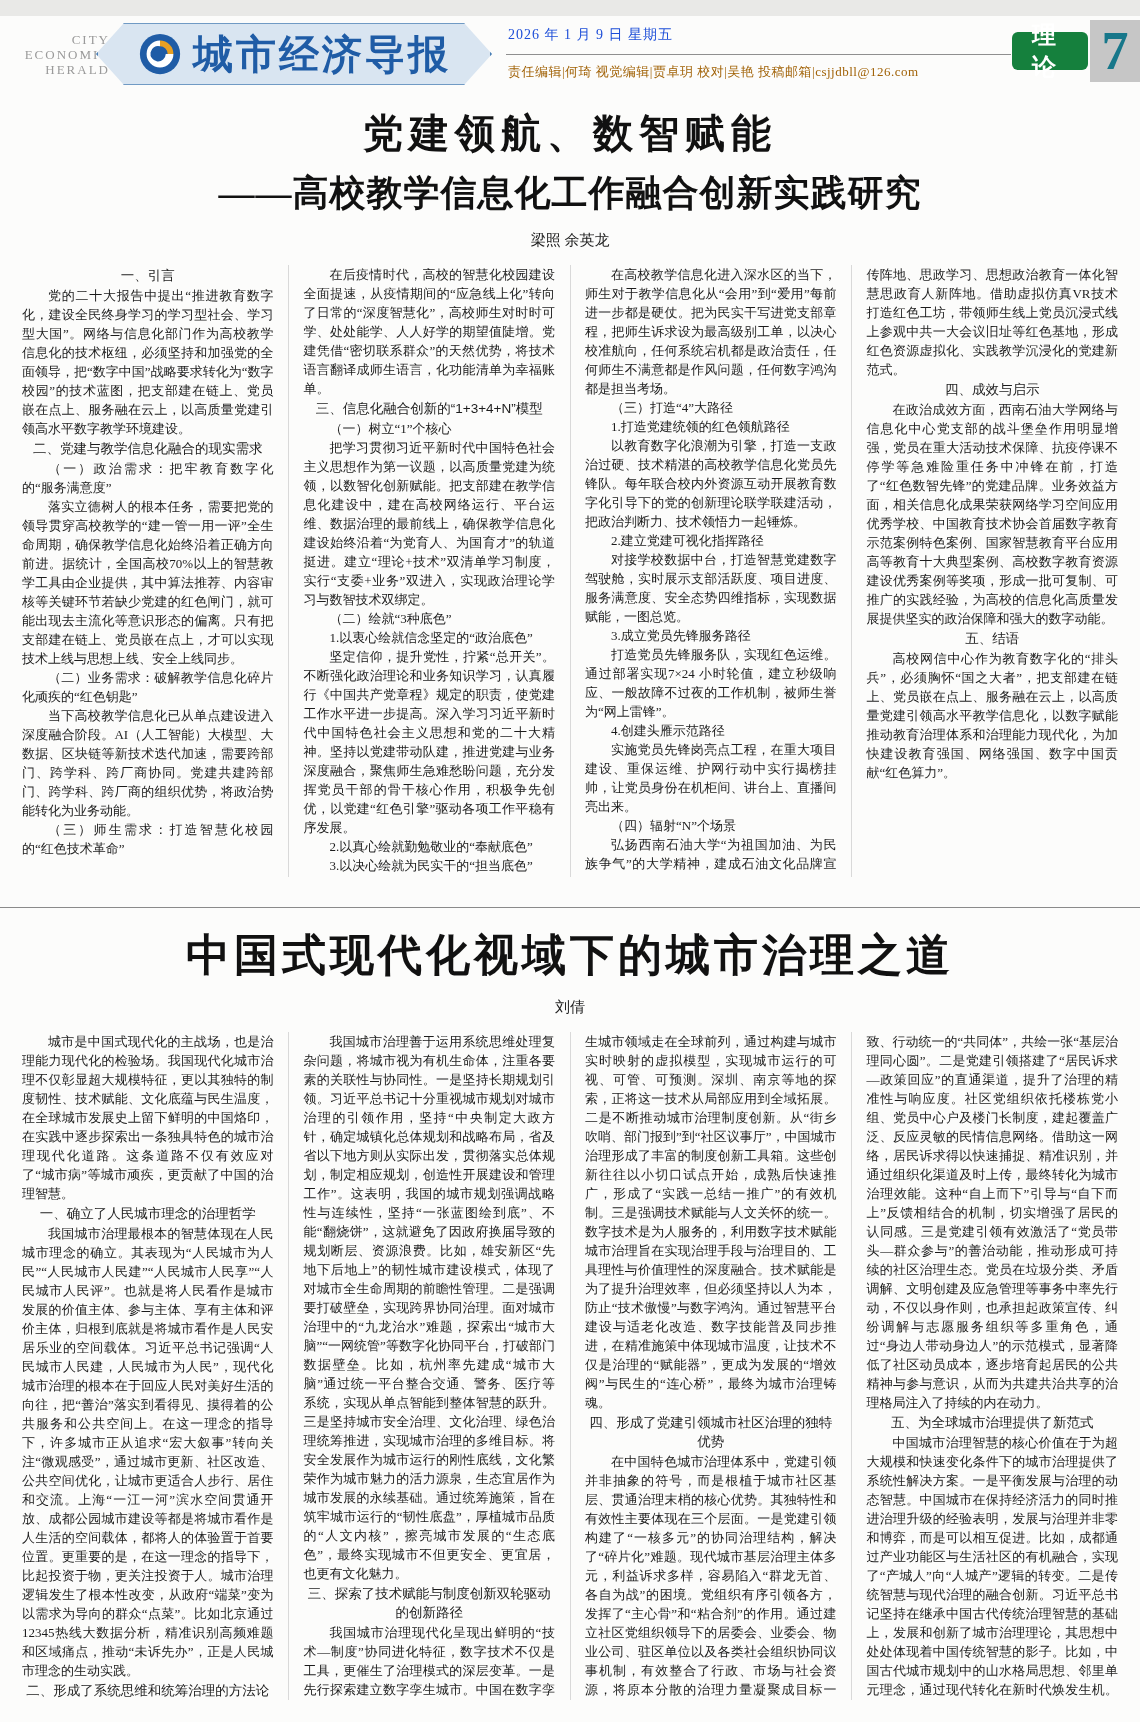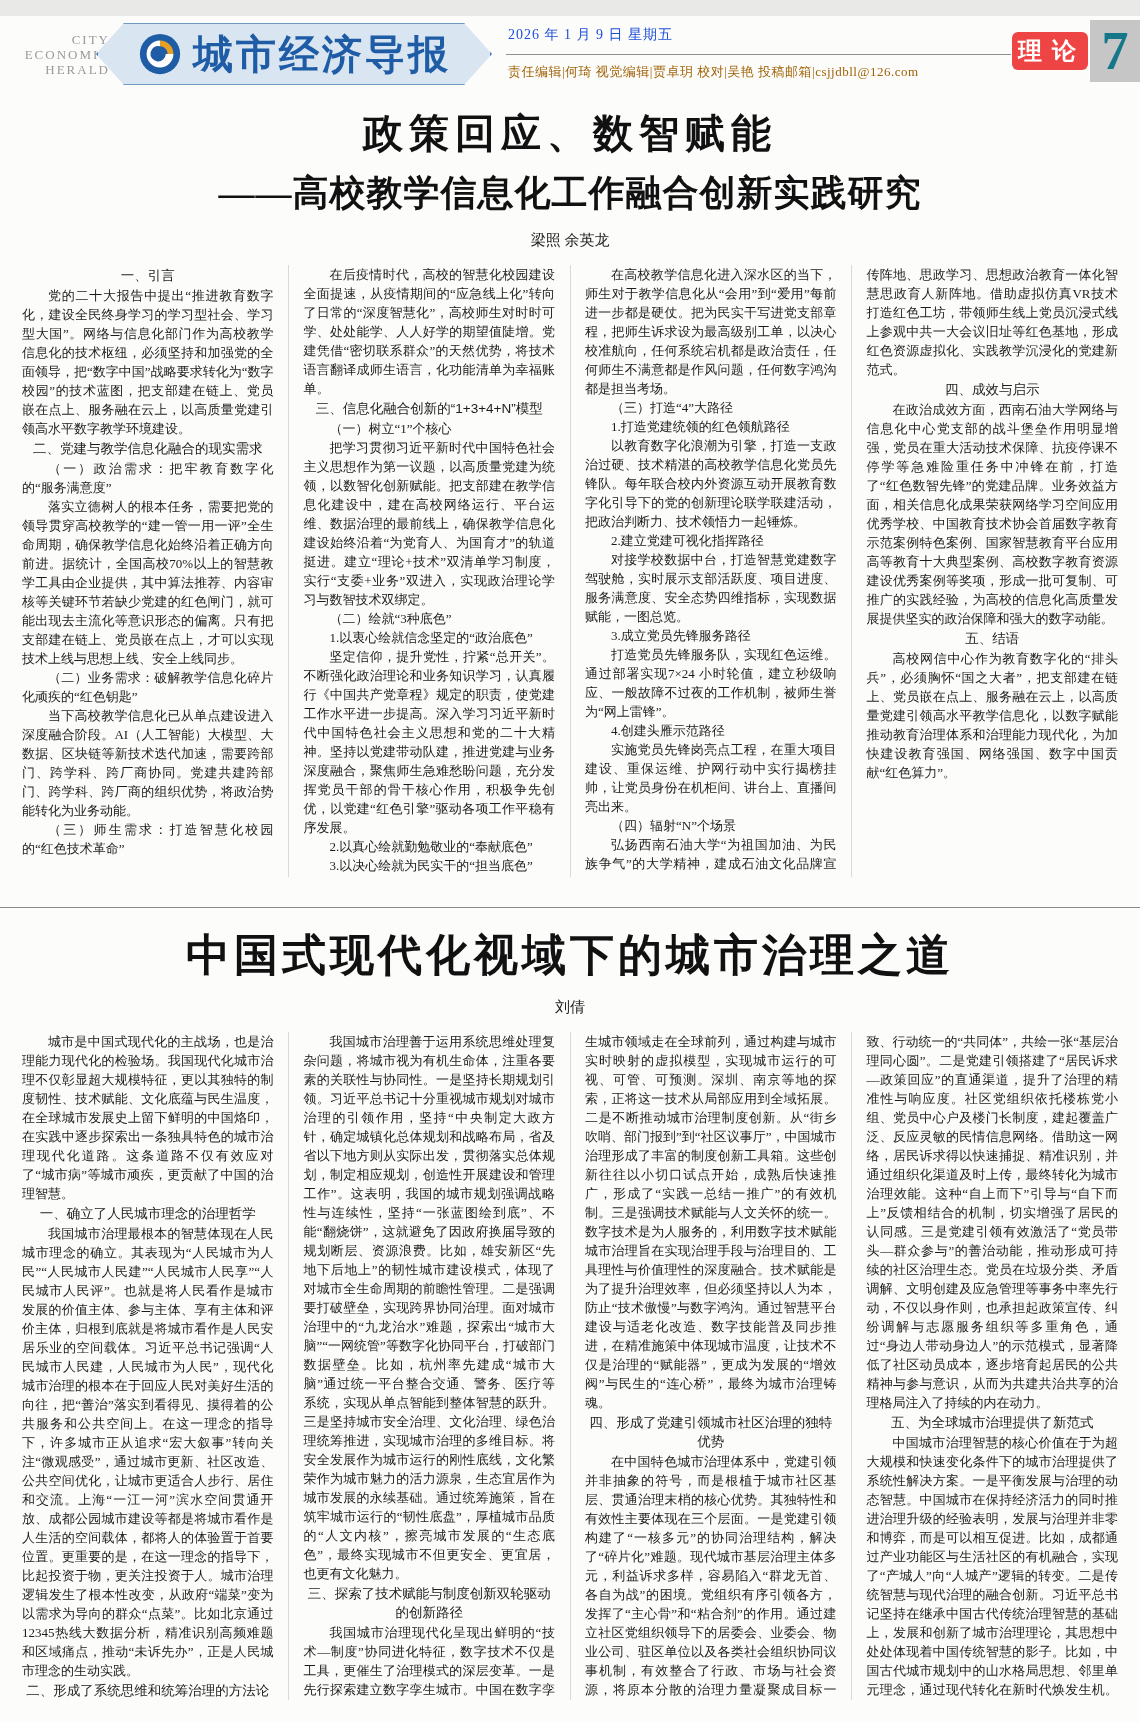--- a/index.html
+++ b/index.html
@@ -14,23 +14,23 @@
   .hexa{position:absolute;left:96px;top:6px;width:392px;height:60px;background:#d9e5f1;
         border:2px solid #4a7fb5;display:flex;align-items:center;justify-content:center;gap:10px;
         clip-path:polygon(0 50%,7% 2%,93% 2%,100% 50%,93% 98%,7% 98%);}
   .logo-glyph{width:46px;height:46px;flex:0 0 auto;}
   .paper-name{font-size:40px;font-weight:bold;color:#1f5ca6;letter-spacing:3px;
               font-family:"Liberation Sans","DejaVu Sans",sans-serif;white-space:nowrap;}
   .mid{position:absolute;left:506px;top:8px;width:505px;}
   .date-line{font-size:14px;letter-spacing:1px;color:#1d4ed8;padding:2px 0 10px 2px;
              border-bottom:1px solid #8f8f8f;}
   .editors-line{font-size:13px;color:#a16207;padding:8px 0 0 2px;letter-spacing:.5px;}
-  .section-box{position:absolute;left:1012px;top:16px;width:76px;height:38px;background:#ef4444;
+  .section-box{position:absolute;left:1012px;top:16px;width:76px;height:38px;background:#15803d;
                color:#fff;display:flex;align-items:center;justify-content:center;
-               font-size:24px;font-weight:bold;letter-spacing:10px;padding-left:4px;box-sizing:border-box;border-radius:6px;}
+               font-size:24px;font-weight:bold;letter-spacing:10px;padding-left:20px;box-sizing:border-box;border-radius:6px;}
   .pagenum-band{position:absolute;left:1090px;top:4px;width:50px;height:62px;background:#c6c6c6;
                 display:flex;align-items:center;justify-content:center;}
   .pagenum{font-size:54px;font-weight:bold;color:#17778a;line-height:1;}
 
   
   .a-title{ text-align:center;font-weight:bold;color:#111;
             font-family:"Liberation Serif","DejaVu Serif",serif;}
   .authors{text-align:center;font-size:15px;margin-top:13px;color:#222;}
   .cols{margin:15px 22px 0 22px;column-gap:30px;column-fill:auto;overflow:hidden;
         column-rule:1px solid #d9d9d9;text-align:justify;}
@@ -77,21 +77,21 @@
       <div class="editors-line">责任编辑|何琦    视觉编辑|贾卓玥    校对|吴艳    投稿邮箱|csjjdbll@126.com</div>
     </div>
 
     <div class="section-box">理论</div>
     <div class="pagenum-band">
       <span class="pagenum">7</span>
     </div>
   </div>
 
   <div>
-    <div id="art1-title1" class="a-title">政策回应、数智赋能</div>
+    <div id="art1-title1" class="a-title">党建领航、数智赋能</div>
     <div id="art1-title2" class="a-title">——高校教学信息化工作融合创新实践研究</div>
     <div class="authors">梁照 余英龙</div>
     <div id="art1-cols" class="cols" style="column-count:4;">
         <div class="blk blk-h">一、引言</div>
         <div class="blk blk-p">党的二十大报告中提出“推进教育数字化，建设全民终身学习的学习型社会、学习型大国”。网络与信息化部门作为高校教学信息化的技术枢纽，必须坚持和加强党的全面领导，把“数字中国”战略要求转化为“数字校园”的技术蓝图，把支部建在链上、党员嵌在点上、服务融在云上，以高质量党建引领高水平数字教学环境建设。</div>
         <div class="blk blk-h">二、党建与教学信息化融合的现实需求</div>
         <div class="blk blk-p">（一）政治需求：把牢教育数字化的“服务满意度”</div>
         <div class="blk blk-p">落实立德树人的根本任务，需要把党的领导贯穿高校教学的“建一管一用一评”全生命周期，确保教学信息化始终沿着正确方向前进。据统计，全国高校70%以上的智慧教学工具由企业提供，其中算法推荐、内容审核等关键环节若缺少党建的红色闸门，就可能出现去主流化等意识形态的偏离。只有把支部建在链上、党员嵌在点上，才可以实现技术上线与思想上线、安全上线同步。</div>
         <div class="blk blk-p">（二）业务需求：破解教学信息化碎片化顽疾的“红色钥匙”</div>
         <div class="blk blk-p">当下高校教学信息化已从单点建设进入深度融合阶段。AI（人工智能）大模型、大数据、区块链等新技术迭代加速，需要跨部门、跨学科、跨厂商协同。党建共建跨部门、跨学科、跨厂商的组织优势，将政治势能转化为业务动能。</div>

